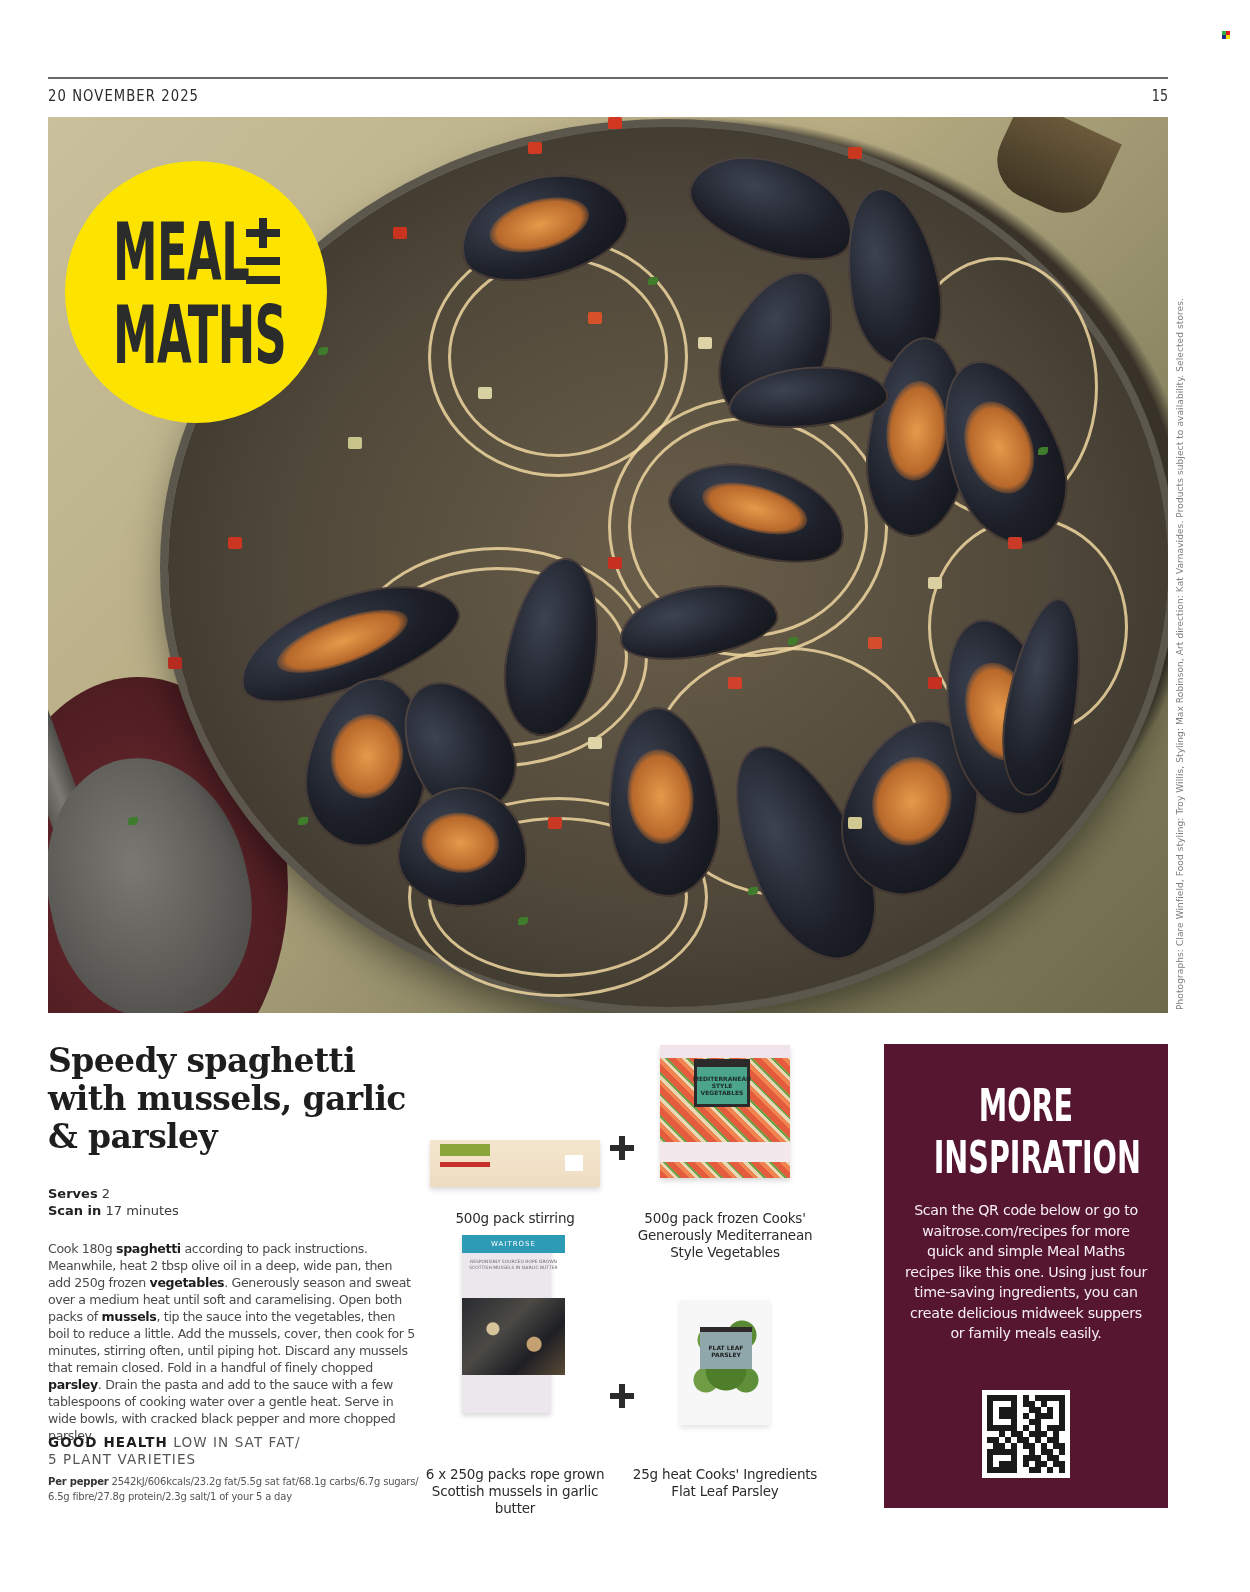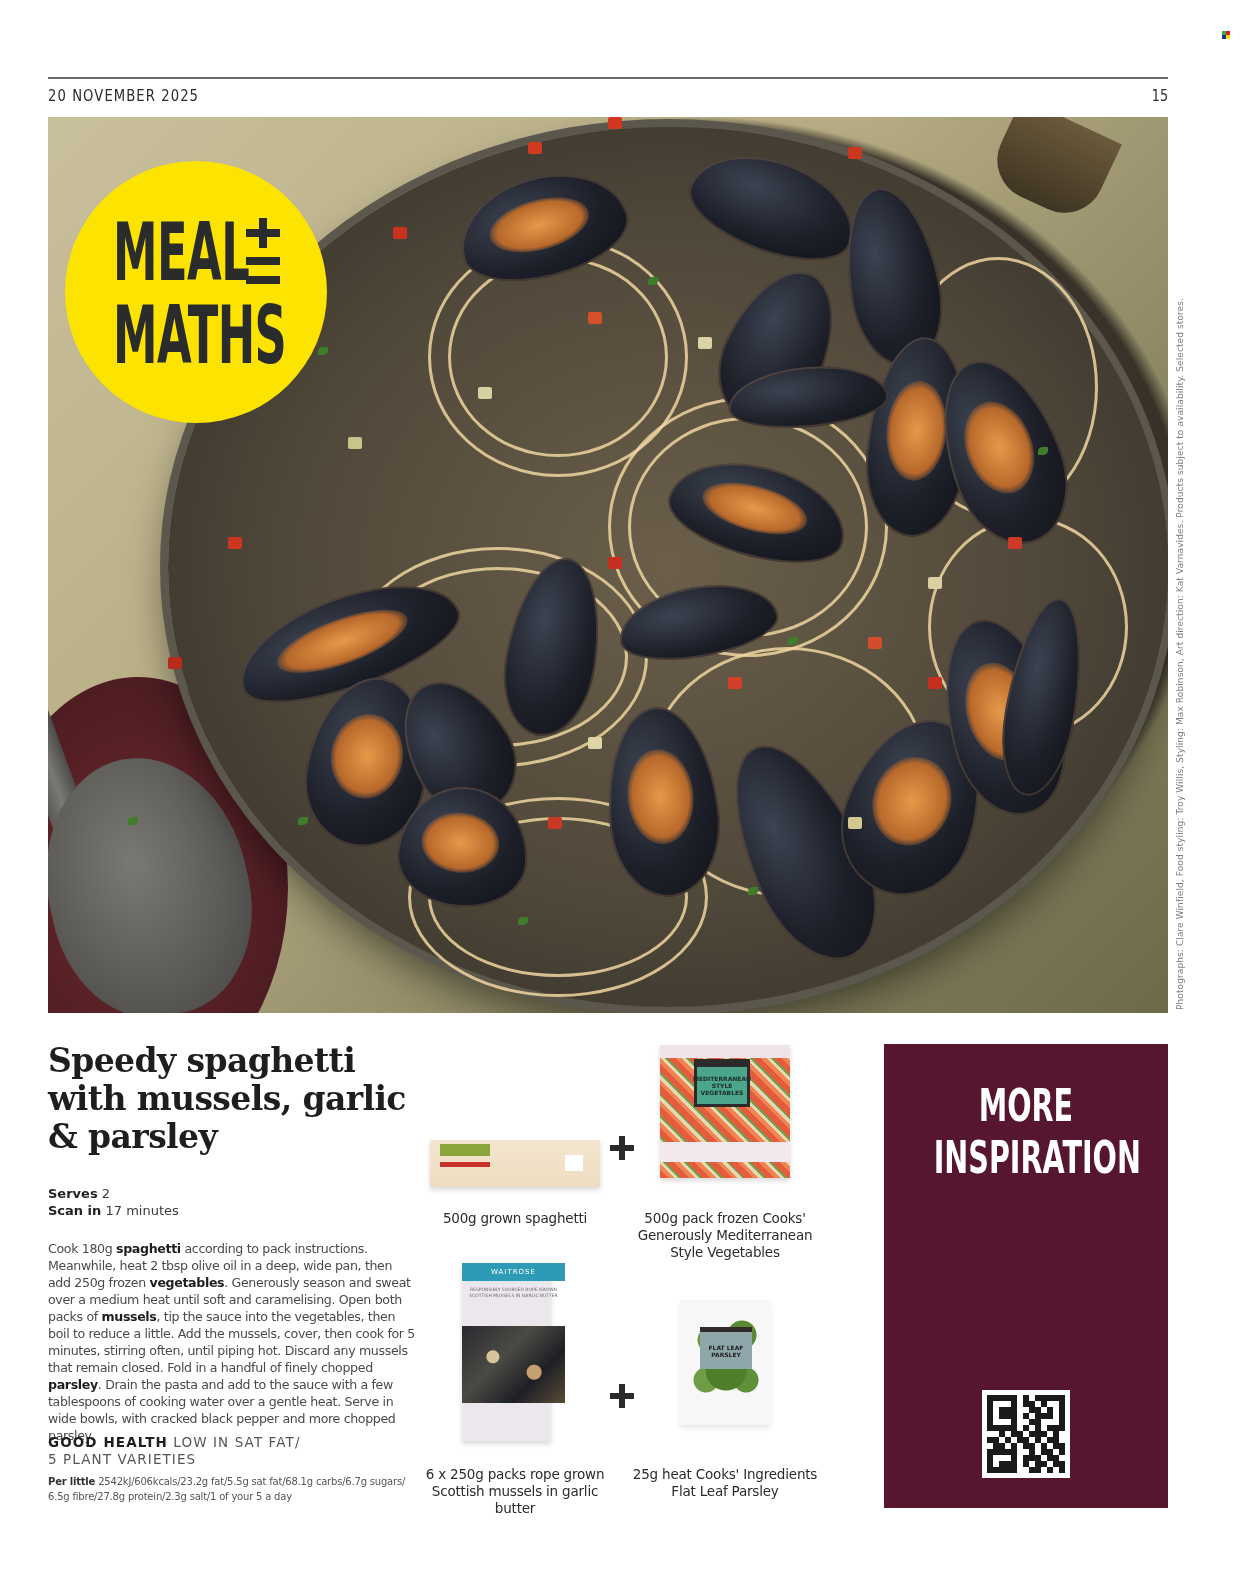--- a/index.html
+++ b/index.html
@@ -66,21 +66,21 @@
     .pack-spaghetti { position: absolute; left: 430px; top: 1140px; width: 170px; height: 47px; background: linear-gradient(180deg, #f4e6cf, #eddcc0); box-shadow: 0 3px 5px rgba(0,0,0,0.15); }
     .pack-spaghetti .lbl-g { position: absolute; left: 10px; top: 4px; width: 50px; height: 12px; background: #8aa63b; }
     .pack-spaghetti .lbl-r { position: absolute; left: 10px; top: 22px; width: 50px; height: 5px; background: #c8312b; }
     .pack-spaghetti .lbl-w { position: absolute; left: 135px; top: 15px; width: 18px; height: 16px; background: #fff; }
 
     .pack-veg { position: absolute; left: 660px; top: 1045px; width: 130px; height: 133px; background: repeating-linear-gradient(45deg, #e45b3e 0 6px, #f08552 6px 10px, #e8d8b5 10px 13px, #72a148 13px 15px); box-shadow: 0 3px 5px rgba(0,0,0,0.15); }
     .pack-veg::before { content: ""; position: absolute; left: 0; top: 0; width: 130px; height: 13px; background: #f0e4ea; }
     .pack-veg::after { content: ""; position: absolute; left: 0; top: 97px; width: 130px; height: 20px; background: #f3e9ec; }
     .pack-veg .veg-label { position: absolute; left: 34px; top: 14px; width: 56px; height: 48px; background: #4ba58b; border: 3px solid #2d2a2b; border-top-width: 8px; z-index: 2; display: flex; align-items: center; justify-content: center; text-align: center; font-size: 6px; font-weight: bold; color: #1d2a25; line-height: 7px; font-family: "DejaVu Sans", sans-serif; }
 
-    .pack-mussels { position: absolute; left: 462px; top: 1263px; width: 89px; height: 178px; background: #ece6ed; box-shadow: 0 3px 5px rgba(0,0,0,0.15); }
+    .pack-mussels { position: absolute; left: 462px; top: 1235px; width: 89px; height: 178px; background: #ece6ed; box-shadow: 0 3px 5px rgba(0,0,0,0.15); }
     .pack-mussels .top-band { position: absolute; left: 0; top: 0; width: 103px; height: 18px; background: #2e9bb6; color: #fff; font-size: 7px; text-align: center; line-height: 18px; letter-spacing: 1px; font-family: "DejaVu Sans", sans-serif; }
     .pack-mussels .pack-text { position: absolute; left: 0; top: 24px; width: 103px; text-align: center; font-size: 4.5px; line-height: 6px; color: #6a6a70; font-family: "DejaVu Sans", sans-serif; }
     .pack-mussels .window { position: absolute; left: 0; top: 63px; width: 103px; height: 77px; background: radial-gradient(circle at 30% 40%, #d8c49a 0 6px, transparent 7px), radial-gradient(circle at 70% 60%, #c5a070 0 7px, transparent 8px), linear-gradient(135deg, #2a2b30, #4b4a45 40%, #1e1f24 70%, #5a4b36); }
 
     .pack-parsley { position: absolute; left: 680px; top: 1300px; width: 90px; height: 125px; background: #f7f7f7; box-shadow: 0 3px 5px rgba(0,0,0,0.1); }
     .pack-parsley .leaves { position: absolute; left: 6px; top: 10px; width: 80px; height: 100px; border-radius: 40% 40% 30% 30%; background: radial-gradient(circle at 30% 30%, #6d9a3f 0 12px, transparent 13px), radial-gradient(circle at 70% 25%, #5b8a34 0 14px, transparent 15px), radial-gradient(circle at 50% 60%, #4f7e2b 0 20px, transparent 21px), radial-gradient(circle at 25% 70%, #6f9c45 0 12px, transparent 13px), radial-gradient(circle at 75% 70%, #5f8f38 0 12px, transparent 13px); }
     .pack-parsley .p-label { position: absolute; left: 20px; top: 27px; width: 52px; height: 42px; background: #8fa7ab; border-top: 5px solid #2e2b2a; font-size: 6px; line-height: 7px; font-weight: bold; color: #222; display: flex; align-items: center; justify-content: center; text-align: center; font-family: "DejaVu Sans", sans-serif; }
 
     
     .inspire { position: absolute; left: 884px; top: 1044px; width: 284px; height: 464px; background: #561630; color: #fff; text-align: center; }
@@ -192,29 +192,29 @@
   <div><b>Scan in</b> <span>17 minutes</span></div>
 </div>
 
 <p class="method"><span>Cook 180g </span><b>spaghetti</b><span> according to pack instructions. Meanwhile, heat 2 tbsp olive oil in a deep, wide pan, then add 250g frozen </span><b>vegetables</b><span>. Generously season and sweat over a medium heat until soft and caramelising. Open both packs of </span><b>mussels</b><span>, tip the sauce into the vegetables, then boil to reduce a little. Add the mussels, cover, then cook for 5 minutes, stirring often, until piping hot. Discard any mussels that remain closed. Fold in a handful of finely chopped </span><b>parsley</b><span>. Drain the pasta and add to the sauce with a few tablespoons of cooking water over a gentle heat. Serve in wide bowls, with cracked black pepper and more chopped parsley.</span></p>
 
 <div class="health">
   <div><b>GOOD HEALTH</b> <span>LOW IN SAT FAT/</span></div>
   <div>5 PLANT VARIETIES</div>
 </div>
 
-<p class="nutrition"><b>Per little</b> <span>2542kJ/606kcals/23.2g fat/5.5g sat fat/68.1g carbs/6.7g sugars/ 6.5g fibre/27.8g protein/2.3g salt/1 of your 5 a day</span></p>
+<p class="nutrition"><b>Per pepper</b> <span>2542kJ/606kcals/23.2g fat/5.5g sat fat/68.1g carbs/6.7g sugars/ 6.5g fibre/27.8g protein/2.3g salt/1 of your 5 a day</span></p>
 
 <div class="pack-spaghetti">
   <span class="lbl-g"></span>
   <span class="lbl-r"></span>
   <span class="lbl-w"></span>
 </div>
 <div class="ingredient" style="left:430px;top:1210px;width:170px;">
-  <div class="ing-caption">500g grown spaghetti</div>
+  <div class="ing-caption">500g pack stirring</div>
 </div>
 
 <div class="plus-sign" style="left:610px;top:1136px;"></div>
 
 <div class="pack-veg">
   <div class="veg-label">MEDITERRANEAN STYLE VEGETABLES</div>
 </div>
 <div class="ingredient" style="left:625px;top:1210px;width:200px;">
   <div class="ing-caption">500g pack frozen Cooks' Generously Mediterranean Style Vegetables</div>
 </div>
@@ -236,20 +236,21 @@
 </div>
 <div class="ingredient" style="left:625px;top:1466px;width:200px;">
   <div class="ing-caption">25g heat Cooks' Ingredients Flat Leaf Parsley</div>
 </div>
 
 <div class="inspire">
   <div class="inspire-title">
     <div>MORE</div>
     <div>INSPIRATION</div>
   </div>
+  <p class="inspire-text">Scan the QR code below or go to waitrose.com/recipes for more quick and simple Meal Maths recipes like this one. Using just four time-saving ingredients, you can create delicious midweek suppers or family meals easily.</p>
   <div class="qr">
     <div class="qr-grid" id="qr-grid">
         <span style="background: rgb(26, 26, 26);"></span>
         <span style="background: rgb(26, 26, 26);"></span>
         <span style="background: rgb(26, 26, 26);"></span>
         <span style="background: rgb(26, 26, 26);"></span>
         <span style="background: rgb(26, 26, 26);"></span>
         <span style="background: rgb(255, 255, 255);"></span>
         <span style="background: rgb(26, 26, 26);"></span>
         <span style="background: rgb(255, 255, 255);"></span>

